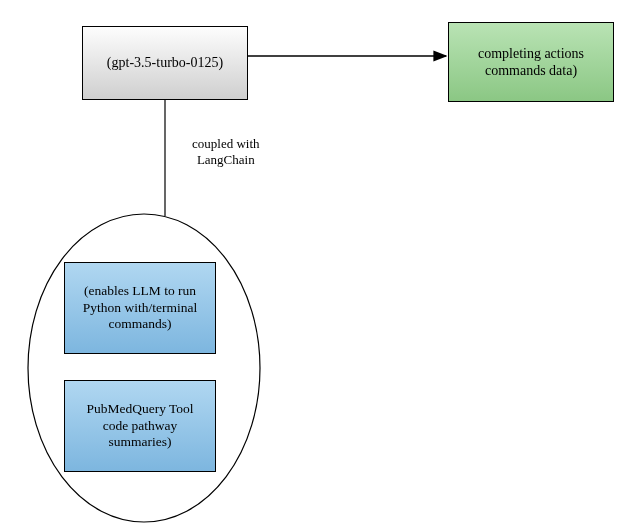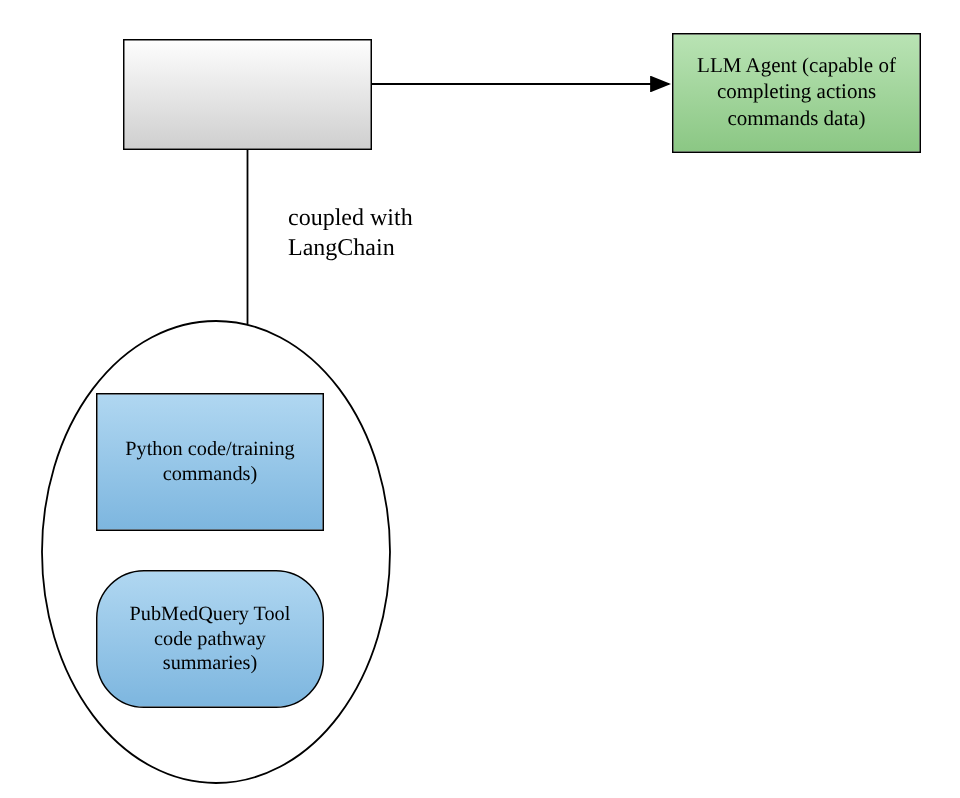--- a/index.html
+++ b/index.html
@@ -38,25 +38,26 @@
       background: linear-gradient(to bottom, #b9e3b4, #8bc784);
     }
     .tool-box {
       width: 152px;
       height: 92px;
       background: linear-gradient(to bottom, #b0d7f1, #7db6df);
       font-size: 13.5px;
       line-height: 1.25;
     }
     .tool1 { left: 64px; top: 262px; }
-    .tool2 { left: 64px; top: 380px; border-radius: 32px; }
+    .tool2 { left: 64px; top: 380px; }
     .edge-label {
       position: absolute;
-      font-size: 16px;
+      font-size: 13px;
       line-height: 1.25;
+      text-align: center;
     }
     svg.overlay {
       position: absolute;
       left: 0; top: 0;
       width: 640px;
       height: 532px;
       pointer-events: none;
     }
   </style>
 </head>
@@ -70,30 +71,31 @@
   </defs>
 
   <ellipse cx="144" cy="368" rx="116" ry="154" fill="none" stroke="#000" stroke-width="1.2"></ellipse>
 
   <line x1="248" y1="56" x2="446" y2="56" stroke="#000" stroke-width="1.4" marker-end="url(#arrowhead)"></line>
 
   <line x1="165" y1="216" x2="165" y2="100" stroke="#000" stroke-width="1.2"></line>
 </svg>
 
 <div class="box llm-box">
+  <div>(gpt-3.5-turbo-0125)</div>
 </div>
 
 <div class="box agent-box">
-  <div>LLM Agent (capable of</div>
   <div>completing actions</div>
   <div>commands data)</div>
 </div>
 
 <div class="box tool-box tool1">
-  <div>Python code/training</div>
+  <div>(enables LLM to run</div>
+  <div>Python with/terminal</div>
   <div>commands)</div>
 </div>
 
 <div class="box tool-box tool2">
   <div>PubMedQuery Tool</div>
   <div>code pathway</div>
   <div>summaries)</div>
 </div>
 
 <div class="edge-label" style="left:192px; top:136px;">

